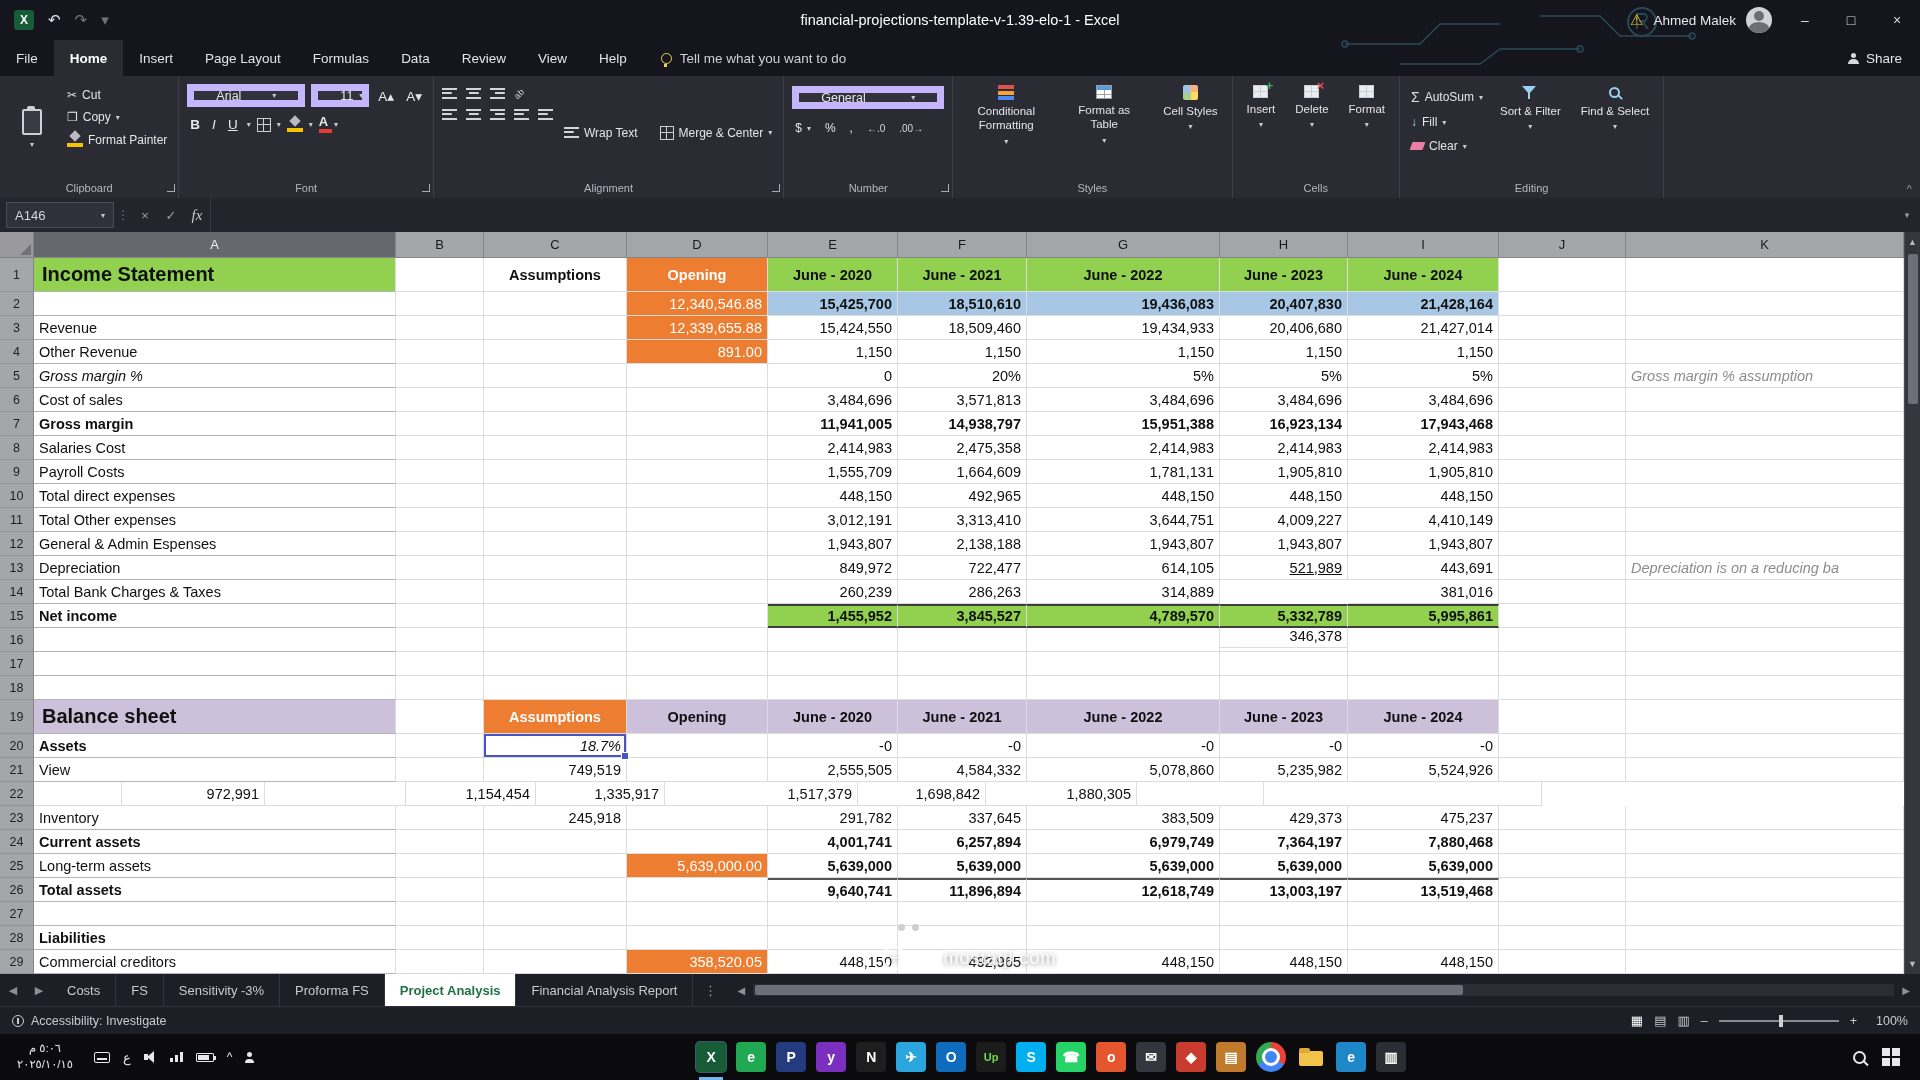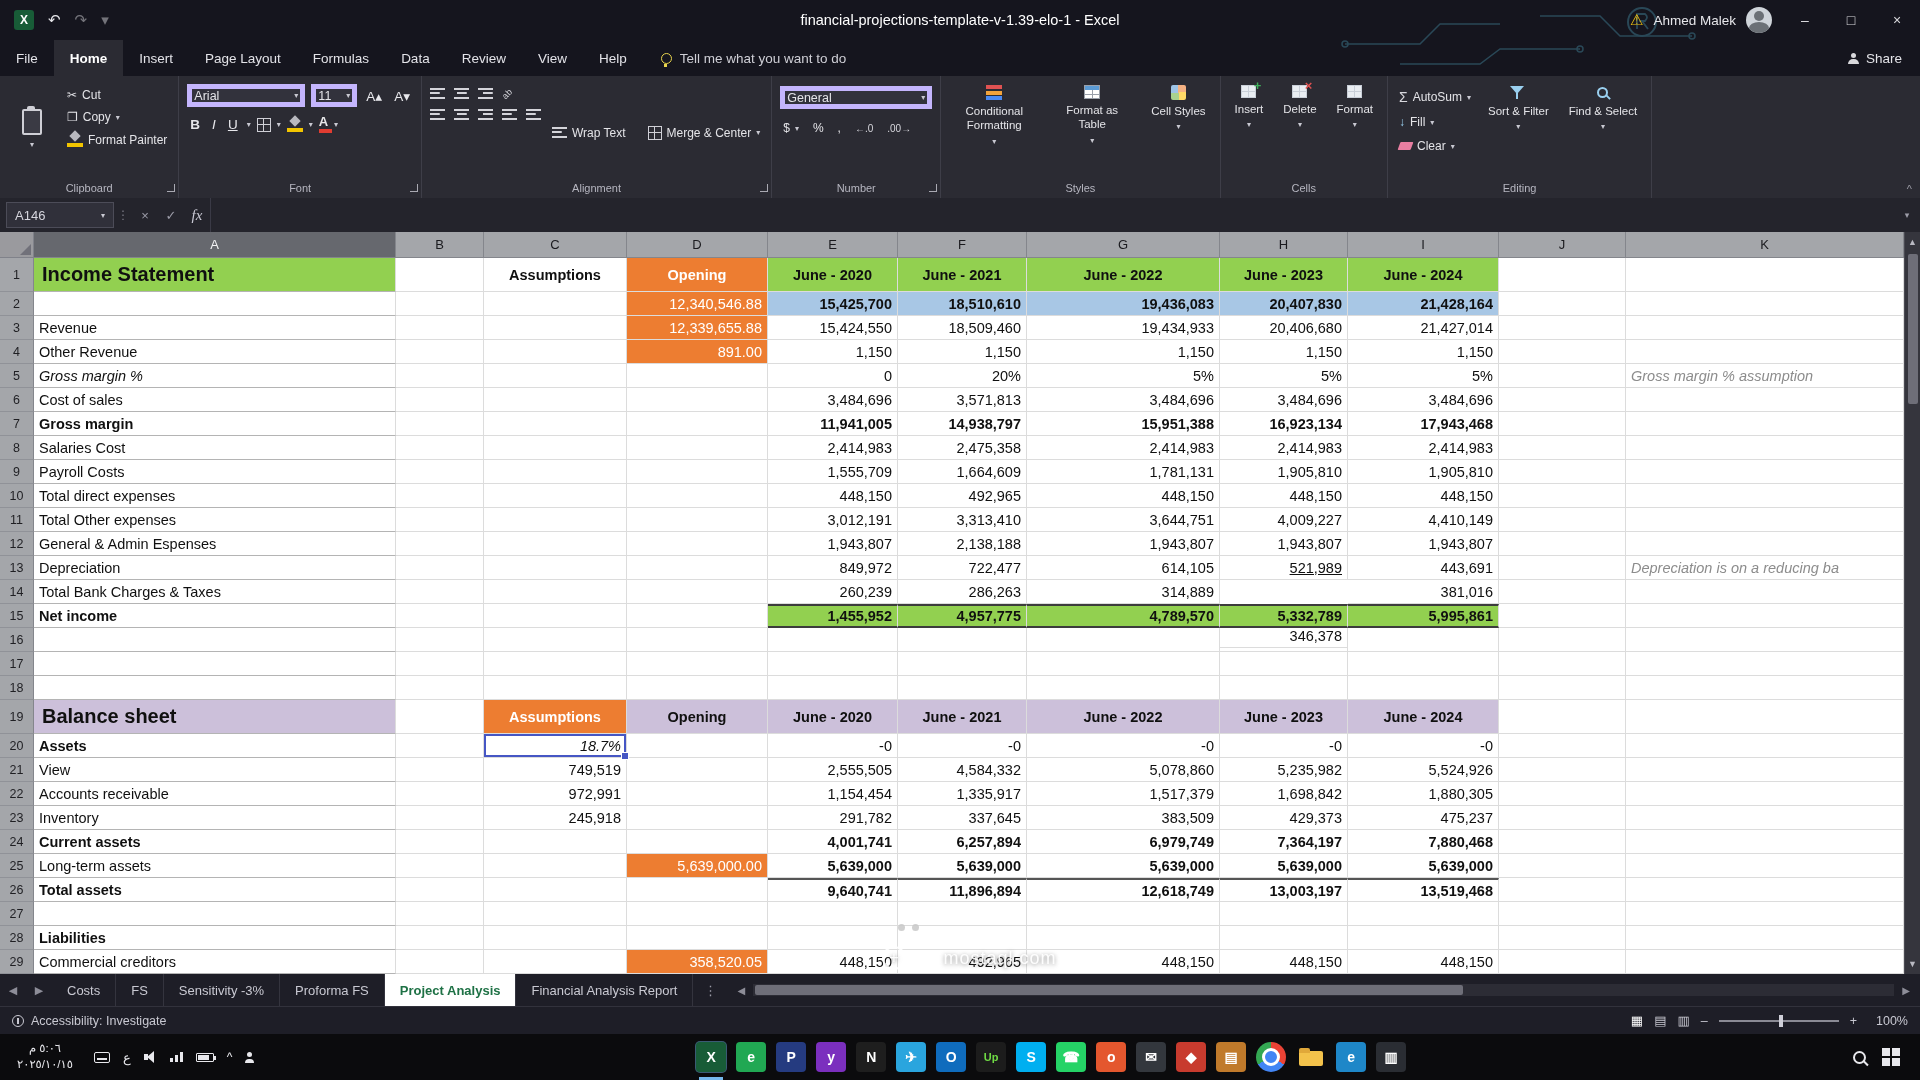--- a/index.html
+++ b/index.html
@@ -42,21 +42,21 @@
 .rgroup-label{height:21px;display:flex;align-items:center;justify-content:center;font-size:11px;color:#b6b6c0}
 .launcher{position:absolute;right:3px;bottom:6px;width:8px;height:8px;border-right:1.5px solid #a9a9b2;border-bottom:1.5px solid #a9a9b2}
 .rbtn{display:flex;align-items:center;gap:5px;font-size:12px;color:#e4e4e8;background:none;border:none;padding:2px 3px;font-family:inherit;white-space:nowrap}
 .caret{font-size:8px;color:#c9c9d2}
 .big-btn{display:flex;flex-direction:column;align-items:center;justify-content:flex-start;gap:4px;font-size:11.5px;padding:5px 6px;text-align:center;line-height:1.25;color:#e4e4e8}
 .big-btn .lbl{max-width:78px}
 .paste-btn{width:48px;display:flex;flex-direction:column;align-items:center;justify-content:center;gap:5px}
 .clip-ic{width:20px;height:26px;border:2px solid #cfcfd6;border-radius:2px;position:relative;background:#3a3a44}
 .clip-ic::before{content:"";position:absolute;left:3px;top:-5px;width:8px;height:5px;background:#cfcfd6;border-radius:2px}
 .small-stack{display:flex;flex-direction:column;justify-content:flex-start;gap:4px;padding-top:6px}
-.combo{background:#32323c;border:5px solid #c4b5fd;height:23px;display:flex;align-items:center;justify-content:space-between;padding:0 2px;font-size:12.5px;gap:6px}
+.combo{background:#32323c;border:7px solid #c4b5fd;height:23px;display:flex;align-items:center;justify-content:space-between;padding:0 22px;font-size:12.5px;gap:6px}
 .combo.name{width:118px}.combo.size{width:46px}.combo.numfmt{width:152px}
 .font-rows{display:flex;flex-direction:column;gap:9px;padding-top:4px}
 .font-row{display:flex;gap:6px;align-items:center}
 .tbtn{font-size:13.5px;color:#e8e8ec;background:none;border:none;font-family:inherit;padding:0 3px}
 .tbtn.b{font-weight:700}.tbtn.i{font-style:italic}.tbtn.u{text-decoration:underline}
 .bord-ic{width:14px;height:14px;border:1px solid #cfcfd6;background-image:linear-gradient(#cfcfd6,#cfcfd6),linear-gradient(#cfcfd6,#cfcfd6);background-size:100% 1px,1px 100%;background-position:center;background-repeat:no-repeat}
 .fill-ic{position:relative;width:16px;height:15px}
 .fill-ic::before{content:"";position:absolute;left:4px;top:0;width:8px;height:8px;background:#b9b9bf;transform:rotate(45deg)}
 .fill-ic::after{content:"";position:absolute;left:0;bottom:0;width:16px;height:4px;background:#f2c500}
 .fcol-ic{position:relative;font-weight:700;font-size:13px;color:#e8e8ea;line-height:12px;padding-bottom:5px}
@@ -681,21 +681,21 @@
           <div class="cell colJ" style="width: 127px;"></div>
           <div class="cell colK" style="width: 278px;"></div>
         </div>
         <div class="g-row">
           <div class="row-num">15</div>
           <div class="cell colA colA bold" style="width: 362px;">Net income</div>
           <div class="cell colB" style="width: 88px;"></div>
           <div class="cell colC" style="width: 143px;"></div>
           <div class="cell colD" style="width: 141px;"></div>
           <div class="cell colE green num bold band" style="width: 130px;">1,455,952</div>
-          <div class="cell colF green num bold band" style="width: 129px;">4,957,775</div>
+          <div class="cell colF green num bold band" style="width: 129px;">3,845,527</div>
           <div class="cell colG green num bold band" style="width: 193px;">4,789,570</div>
           <div class="cell colH green num bold band" style="width: 128px;">5,332,789</div>
           <div class="cell colI green num bold band" style="width: 151px;">5,995,861</div>
           <div class="cell colJ" style="width: 127px;"></div>
           <div class="cell colK" style="width: 278px;"></div>
         </div>
         <div class="g-row">
           <div class="row-num">16</div>
           <div class="cell colA colA" style="width: 362px;"></div>
           <div class="cell colB" style="width: 88px;"></div>
@@ -774,21 +774,20 @@
           <div class="cell colE num" style="width: 130px;">2,555,505</div>
           <div class="cell colF num" style="width: 129px;">4,584,332</div>
           <div class="cell colG num" style="width: 193px;">5,078,860</div>
           <div class="cell colH num" style="width: 128px;">5,235,982</div>
           <div class="cell colI num" style="width: 151px;">5,524,926</div>
           <div class="cell colJ" style="width: 127px;"></div>
           <div class="cell colK" style="width: 278px;"></div>
         </div>
         <div class="g-row">
           <div class="row-num">22</div>
-          <div class="cell colA colA" style="width: 362px;">Accounts receivable</div>
           <div class="cell colB" style="width: 88px;"></div>
           <div class="cell colC num" style="width: 143px;">972,991</div>
           <div class="cell colD" style="width: 141px;"></div>
           <div class="cell colE num" style="width: 130px;">1,154,454</div>
           <div class="cell colF num" style="width: 129px;">1,335,917</div>
           <div class="cell colG num" style="width: 193px;">1,517,379</div>
           <div class="cell colH num" style="width: 128px;">1,698,842</div>
           <div class="cell colI num" style="width: 151px;">1,880,305</div>
           <div class="cell colJ" style="width: 127px;"></div>
           <div class="cell colK" style="width: 278px;"></div>

